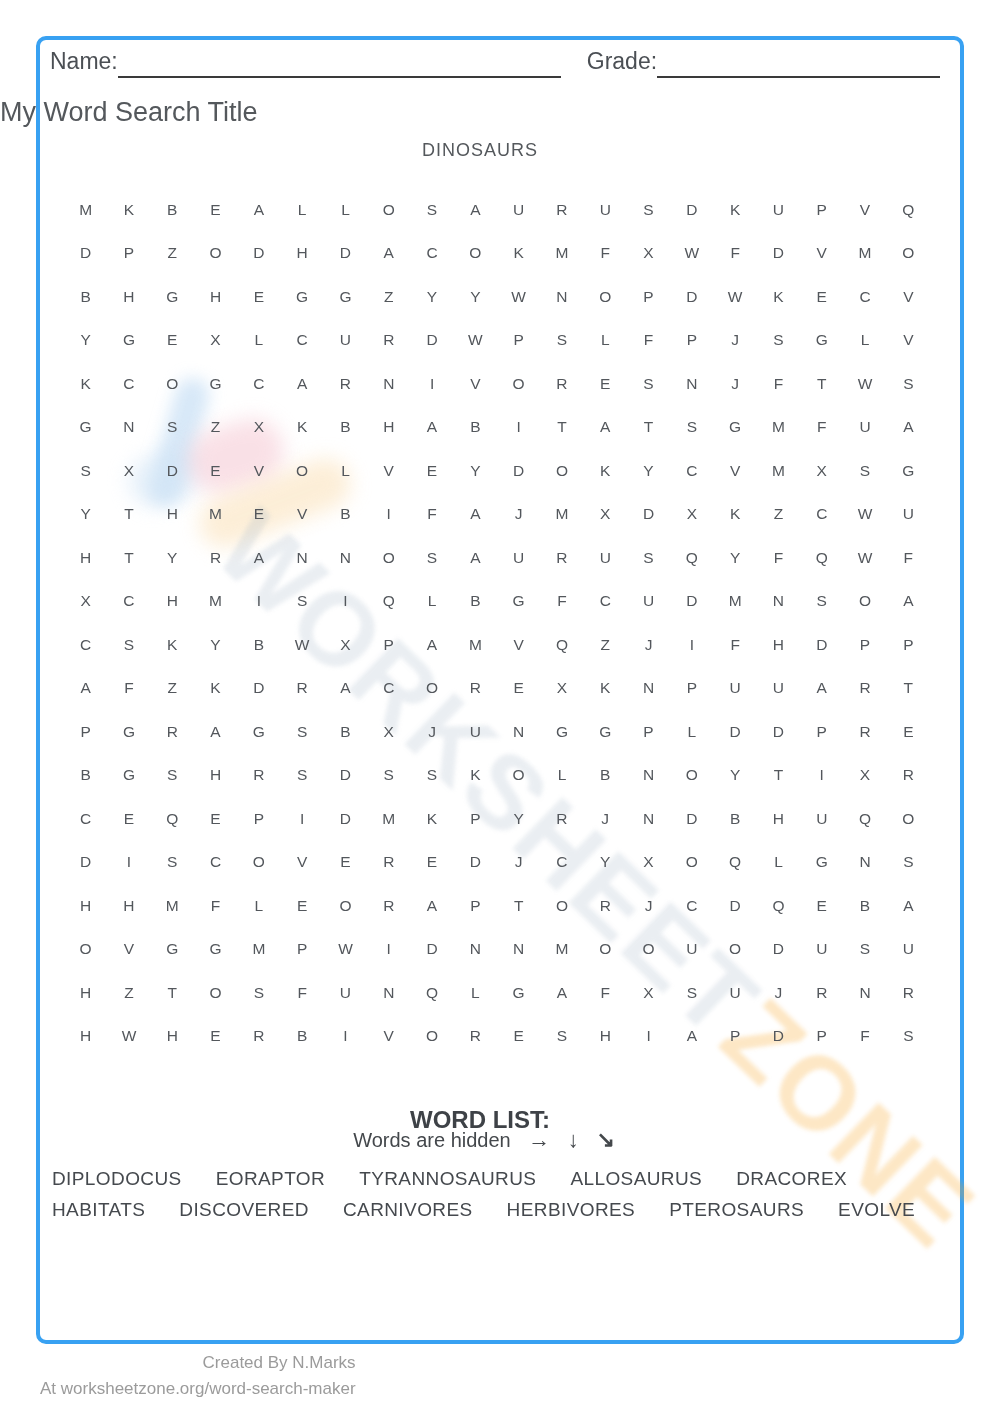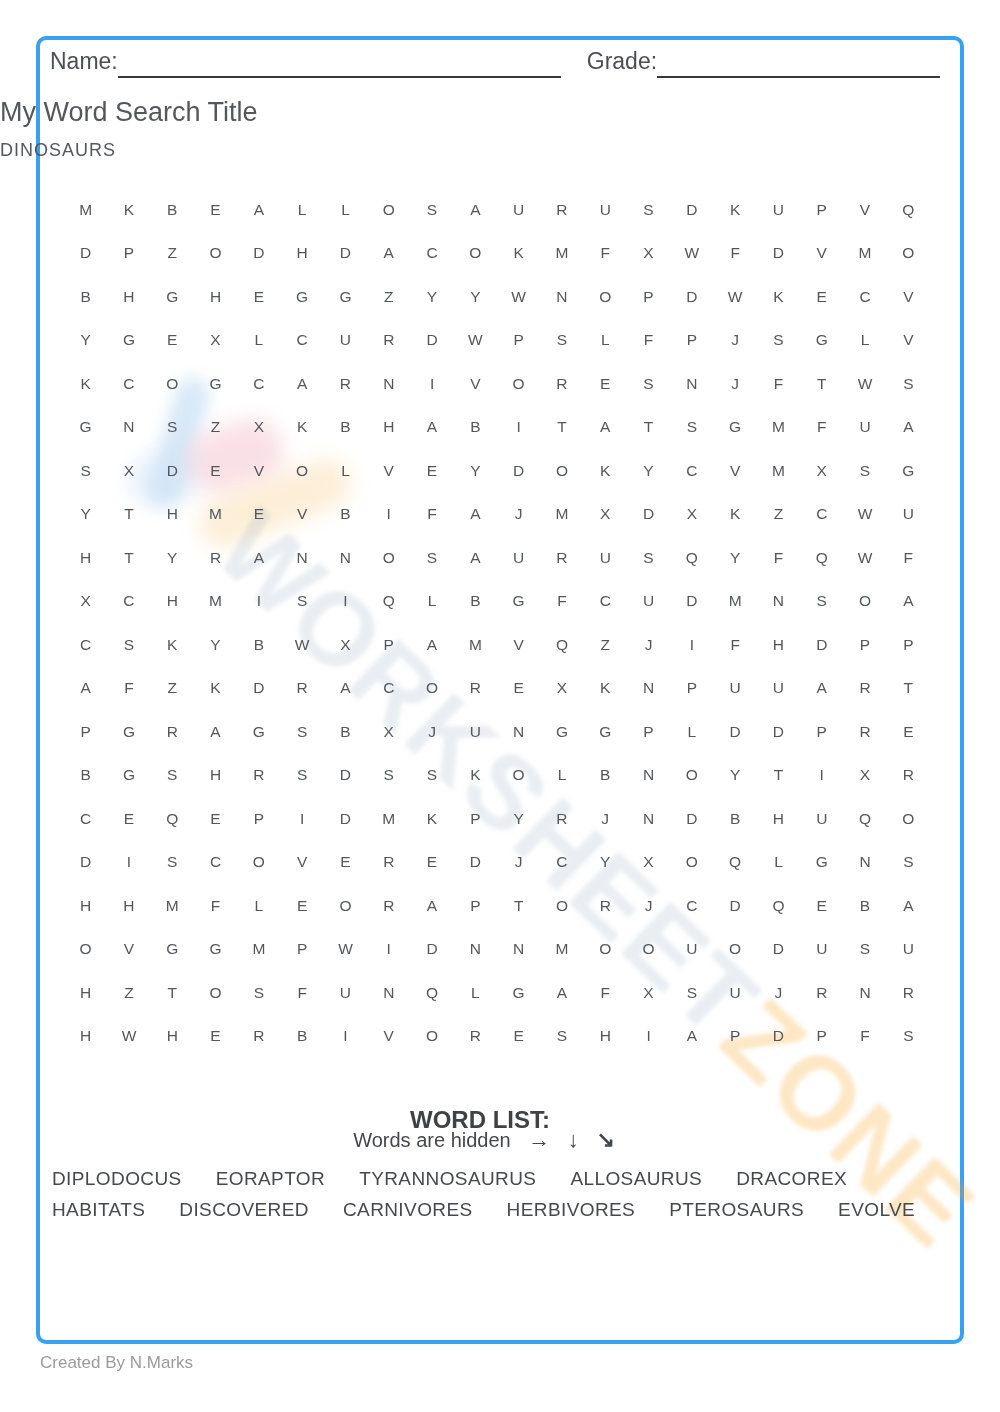--- a/index.html
+++ b/index.html
@@ -33,21 +33,21 @@
   }
   .field-label{flex:0 0 auto;line-height:1;}
   .uline{border-bottom:2px solid #3a3a3a;height:26px;}
   .name-line{width:443px;margin-right:26px;}
   .grade-line{flex:1 1 auto;}
   .page-title{
     position:absolute;left:0;right:40px;top:97px;z-index:2;text-align:left;
     font-size:27px;color:#54585c;
   }
   .page-subtitle{
-    position:absolute;left:0;right:40px;top:140px;z-index:2;text-align:left;
+    position:absolute;left:0;right:40px;top:140px;z-index:2;text-align:center;
     font-size:18px;letter-spacing:1px;color:#54585c;
   }
   
   .word-grid{
     position:absolute;left:64px;top:188px;width:866px;z-index:2;
     display:grid;grid-template-columns:repeat(20,1fr);grid-auto-rows:43.5px;
   }
   .cell{
     display:flex;align-items:center;justify-content:center;
     font-size:15.5px;font-weight:500;color:#53575c;
@@ -522,14 +522,15 @@
       <span>CARNIVORES</span>
       <span>HERBIVORES</span>
       <span>PTEROSAURS</span>
       <span>EVOLVE</span>
     </div>
   </div>
 
 <div class="footer">
   <div class="credits">
     <div>Created By N.Marks</div>
+    <div>At worksheetzone.org/word-search-maker</div>
   </div>
 </div>
 
 </body></html>

